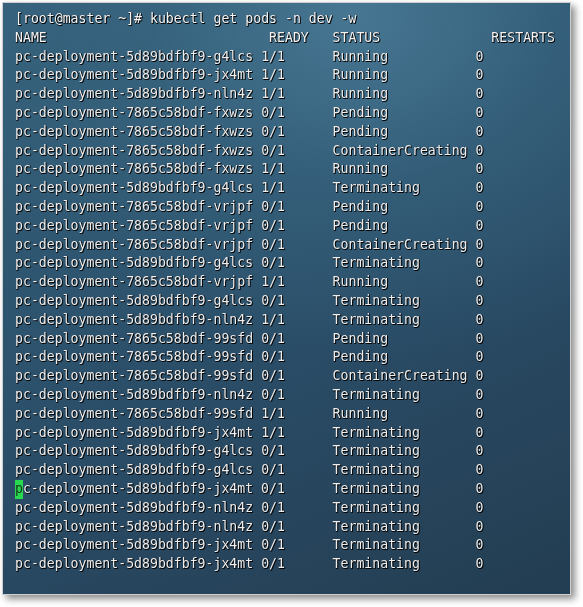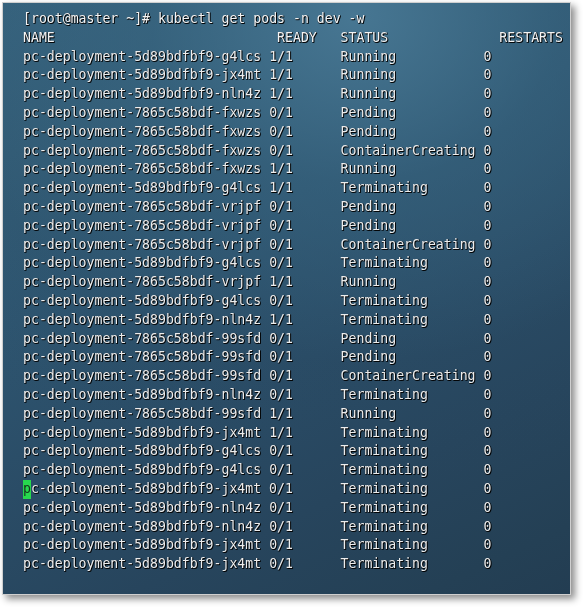--- a/index.html
+++ b/index.html
@@ -43,21 +43,21 @@
         rgba(40,72,96,0.10) 62%,
         rgba(33,58,78,0.0) 85%),
       linear-gradient(155deg,
         #37647f 0%,
         #335d77 18%,
         #2e5570 38%,
         #2a4c66 58%,
         #27455d 76%,
         #244055 92%,
         #233d52 100%);
-    padding: 7px 0 0 20px;
+    padding: 7px 0 0 12px;
     box-sizing: border-box;
   }
 
   .line {
     height: 18.8px;
     line-height: 18.8px;
     white-space: pre;
     font-size: 13.2px;
     letter-spacing: 0px;
     color: #f2f2f2;

